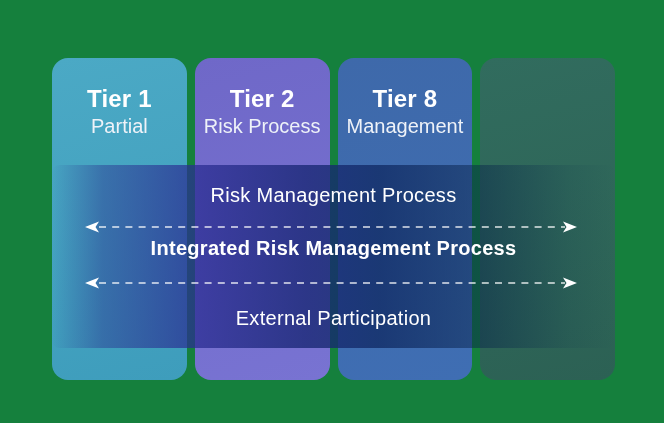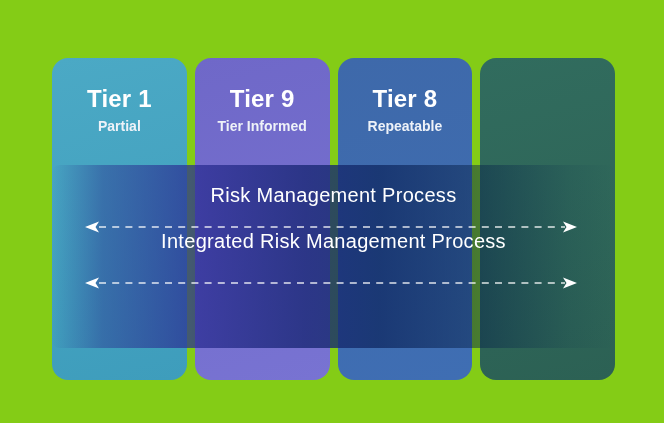--- a/index.html
+++ b/index.html
@@ -5,21 +5,21 @@
   html, body {
     margin: 0;
     padding: 0;
     background: #ffffff;
     font-family: "Liberation Sans", sans-serif;
   }
   .canvas {
     position: relative;
     width: 664px;
     height: 423px;
-    background: #84cc16;
+    background: #15803d;
     overflow: hidden;
   }
   .columns {
     position: absolute;
     left: 52px;
     top: 58px;
     width: 563px;
     height: 322px;
     display: flex;
     gap: 8px;
@@ -34,22 +34,22 @@
   }
   .tier-title {
     font-size: 24px;
     font-weight: 700;
     line-height: 28px;
     letter-spacing: 0.2px;
     color: #ffffff;
   }
   .tier-sub {
     margin-top: 3px;
-    font-size: 14px;
-    font-weight: 700;
+    font-size: 20px;
+    font-weight: 400;
     line-height: 20px;
     color: #eef2f8;
   }
   .band {
     position: absolute;
     left: 52px;
     top: 165px;
     width: 563px;
     height: 183px;
     border-radius: 8px;
@@ -69,21 +69,21 @@
     width: 100%;
     text-align: center;
     color: #ffffff;
     font-size: 20px;
     font-weight: 500;
     line-height: 24px;
     letter-spacing: 0.3px;
     white-space: nowrap;
   }
   .band-label.row1 { top: 18px; }
-  .band-label.row2 { top: 64px; }
+  .band-label.row2 { top: 71px; font-weight: bold; }
   .band-label.row3 { top: 141px; }
   .band-arrow {
     position: absolute;
     left: 0;
     width: 563px;
     height: 14px;
     display: block;
   }
   .band-arrow.a1 { top: 55px; }
   .band-arrow.a2 { top: 111px; }
@@ -92,26 +92,26 @@
 <body>
 
 <div class="canvas">
 
   <div class="columns">
     <div class="tier-col" style="background: linear-gradient(165deg, rgb(75, 169, 197), rgb(62, 157, 188));">
       <div class="tier-title">Tier 1</div>
       <div class="tier-sub">Partial</div>
     </div>
     <div class="tier-col" style="background: linear-gradient(165deg, rgb(111, 104, 200), rgb(120, 115, 210));">
-      <div class="tier-title">Tier 9</div>
-      <div class="tier-sub">Tier Informed</div>
+      <div class="tier-title">Tier 2</div>
+      <div class="tier-sub">Risk Process</div>
     </div>
     <div class="tier-col" style="background: linear-gradient(165deg, rgb(62, 105, 170), rgb(63, 110, 179));">
       <div class="tier-title">Tier 8</div>
-      <div class="tier-sub">Repeatable</div>
+      <div class="tier-sub">Management</div>
     </div>
     <div class="tier-col" style="background: linear-gradient(165deg, rgb(49, 108, 94), rgb(44, 97, 84));">
     </div>
   </div>
 
   <div class="band">
     <div class="band-label row1">Risk Management Process</div>
 
     <svg class="band-arrow a1" viewBox="0 0 563 14" xmlns="http://www.w3.org/2000/svg">
       <line class="arrow-line" x1="47" y1="7" x2="513" y2="7" stroke="#FFFFFF" stroke-width="1.6" stroke-dasharray="7 6.2" opacity="0.85"></line>
@@ -120,15 +120,16 @@
     </svg>
 
     <div class="band-label row2">Integrated Risk Management Process</div>
 
     <svg class="band-arrow a2" viewBox="0 0 563 14" xmlns="http://www.w3.org/2000/svg">
       <line class="arrow-line" x1="47" y1="7" x2="513" y2="7" stroke="#FFFFFF" stroke-width="1.6" stroke-dasharray="7 6.2" opacity="0.85"></line>
       <polygon class="arrow-head" points="33,7 47,1.5 43.5,7 47,12.5" fill="#FFFFFF"></polygon>
       <polygon class="arrow-head" points="525,7 511,1.5 514.5,7 511,12.5" fill="#FFFFFF"></polygon>
     </svg>
 
+    <div class="band-label row3">External Participation</div>
   </div>
 
 </div>
 
 </body></html>

